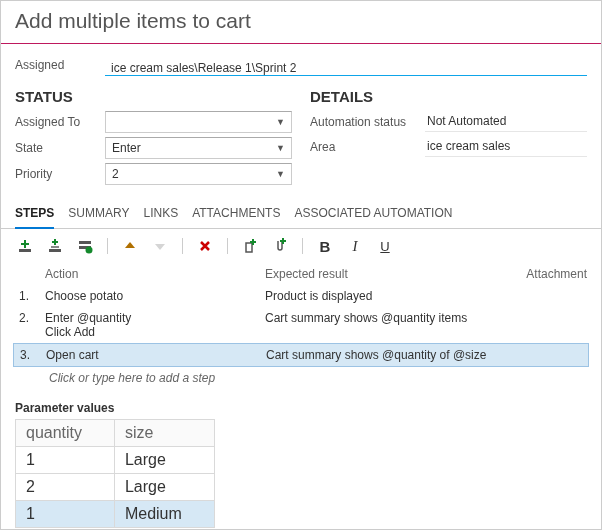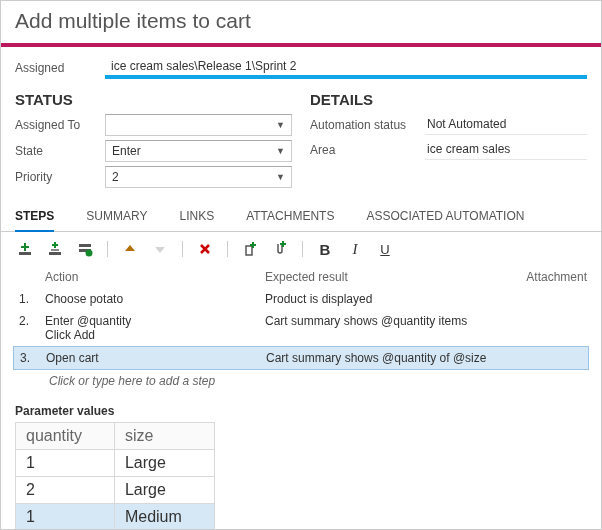--- a/index.html
+++ b/index.html
@@ -1,30 +1,30 @@
 <!DOCTYPE html>
 <html><head>
 <meta charset="utf-8">
 <style>
 * { box-sizing: border-box; margin: 0; padding: 0; }
 body { font-family: "Segoe UI", Arial, sans-serif; font-size: 12px; color: #333; background: #fff; width: 602px; height: 530px; overflow: hidden; border: 1px solid #ccc; }
-.title { font-size: 21px; font-weight: 300; color: #555; padding: 8px 14px 10px; border-bottom: 4px solid #be185d; }
+.title { font-size: 21px; font-weight: 300; color: #555; padding: 8px 14px 10px; border-bottom: 1px solid #be185d; }
 .section { padding: 10px 14px 0; }
 .row { display: flex; align-items: center; margin-bottom: 4px; }
 .row .lab { width: 90px; color: #555; }
 .row .val { flex: 1; height: 22px; border: 1px solid #ccc; border-top-color: #aaa; background: #fff; display: flex; align-items: center; padding: 0 6px; position: relative; }
 .row .val.nodrop { border: none; }
 .caret { position: absolute; right: 6px; top: 50%; transform: translateY(-50%); font-size: 9px; color: #555; }
 .cols { display: flex; gap: 18px; padding: 0 14px; }
 .cols .col { flex: 1; }
 .hdr { font-weight: 700; font-size: 15px; color: #333; margin: 8px 0 6px; }
 .det-row { display: flex; margin-bottom: 4px; align-items: center; }
 .det-row .lab { width: 115px; color: #555; }
 .det-row .val { flex: 1; border-bottom: 1px solid #e6e6e6; padding: 3px 2px; }
-.tabs { display: flex; gap: 32px; padding: 12px 14px 0; border-bottom: 1px solid #ccc; }
+.tabs { display: flex; gap: 14px; padding: 12px 14px 0; border-bottom: 1px solid #ccc; }
 .tabs .tab { font-size: 12px; color: #555; padding: 5px 0 7px; cursor: pointer; }
 .tabs .tab.active { font-weight: 700; color: #222; border-bottom: 2px solid #0078d4; margin-bottom: -1px; }
 .toolbar { display: flex; align-items: center; gap: 10px; padding: 7px 14px; }
 .toolbar .tbtn { width: 20px; height: 20px; display: flex; align-items: center; justify-content: center; cursor: pointer; }
 .toolbar .sep { width: 1px; height: 16px; background: #ccc; margin: 0 2px; }
 .steps { padding: 0 14px; }
 .steps .shdr { display: flex; color: #666; font-size: 12px; padding: 4px 0; }
 .steps .srow { display: flex; padding: 4px 0; }
 .steps .snum { width: 30px; padding-left: 4px; }
 .steps .sact { width: 220px; padding-right: 10px; }
@@ -44,21 +44,21 @@
 .und { text-decoration: underline; font-size: 13px; }
 </style>
 </head>
 <body>
 
 <div class="title">Add multiple items to cart</div>
 
 <div class="section">
   <div class="row">
     <div class="lab">Assigned</div>
-    <div class="val nodrop" style="border-bottom:4px solid #0ea5e9;">
+    <div class="val nodrop" style="border-bottom:1px solid #0ea5e9;align-items:flex-end;">
         <span>ice cream sales\Release 1\Sprint 2</span>
       </div>
   </div>
 </div>
 
 <div class="cols">
   <div class="col">
     <div class="hdr">STATUS</div>
     <div class="row">
       <div class="lab">Assigned To</div>

